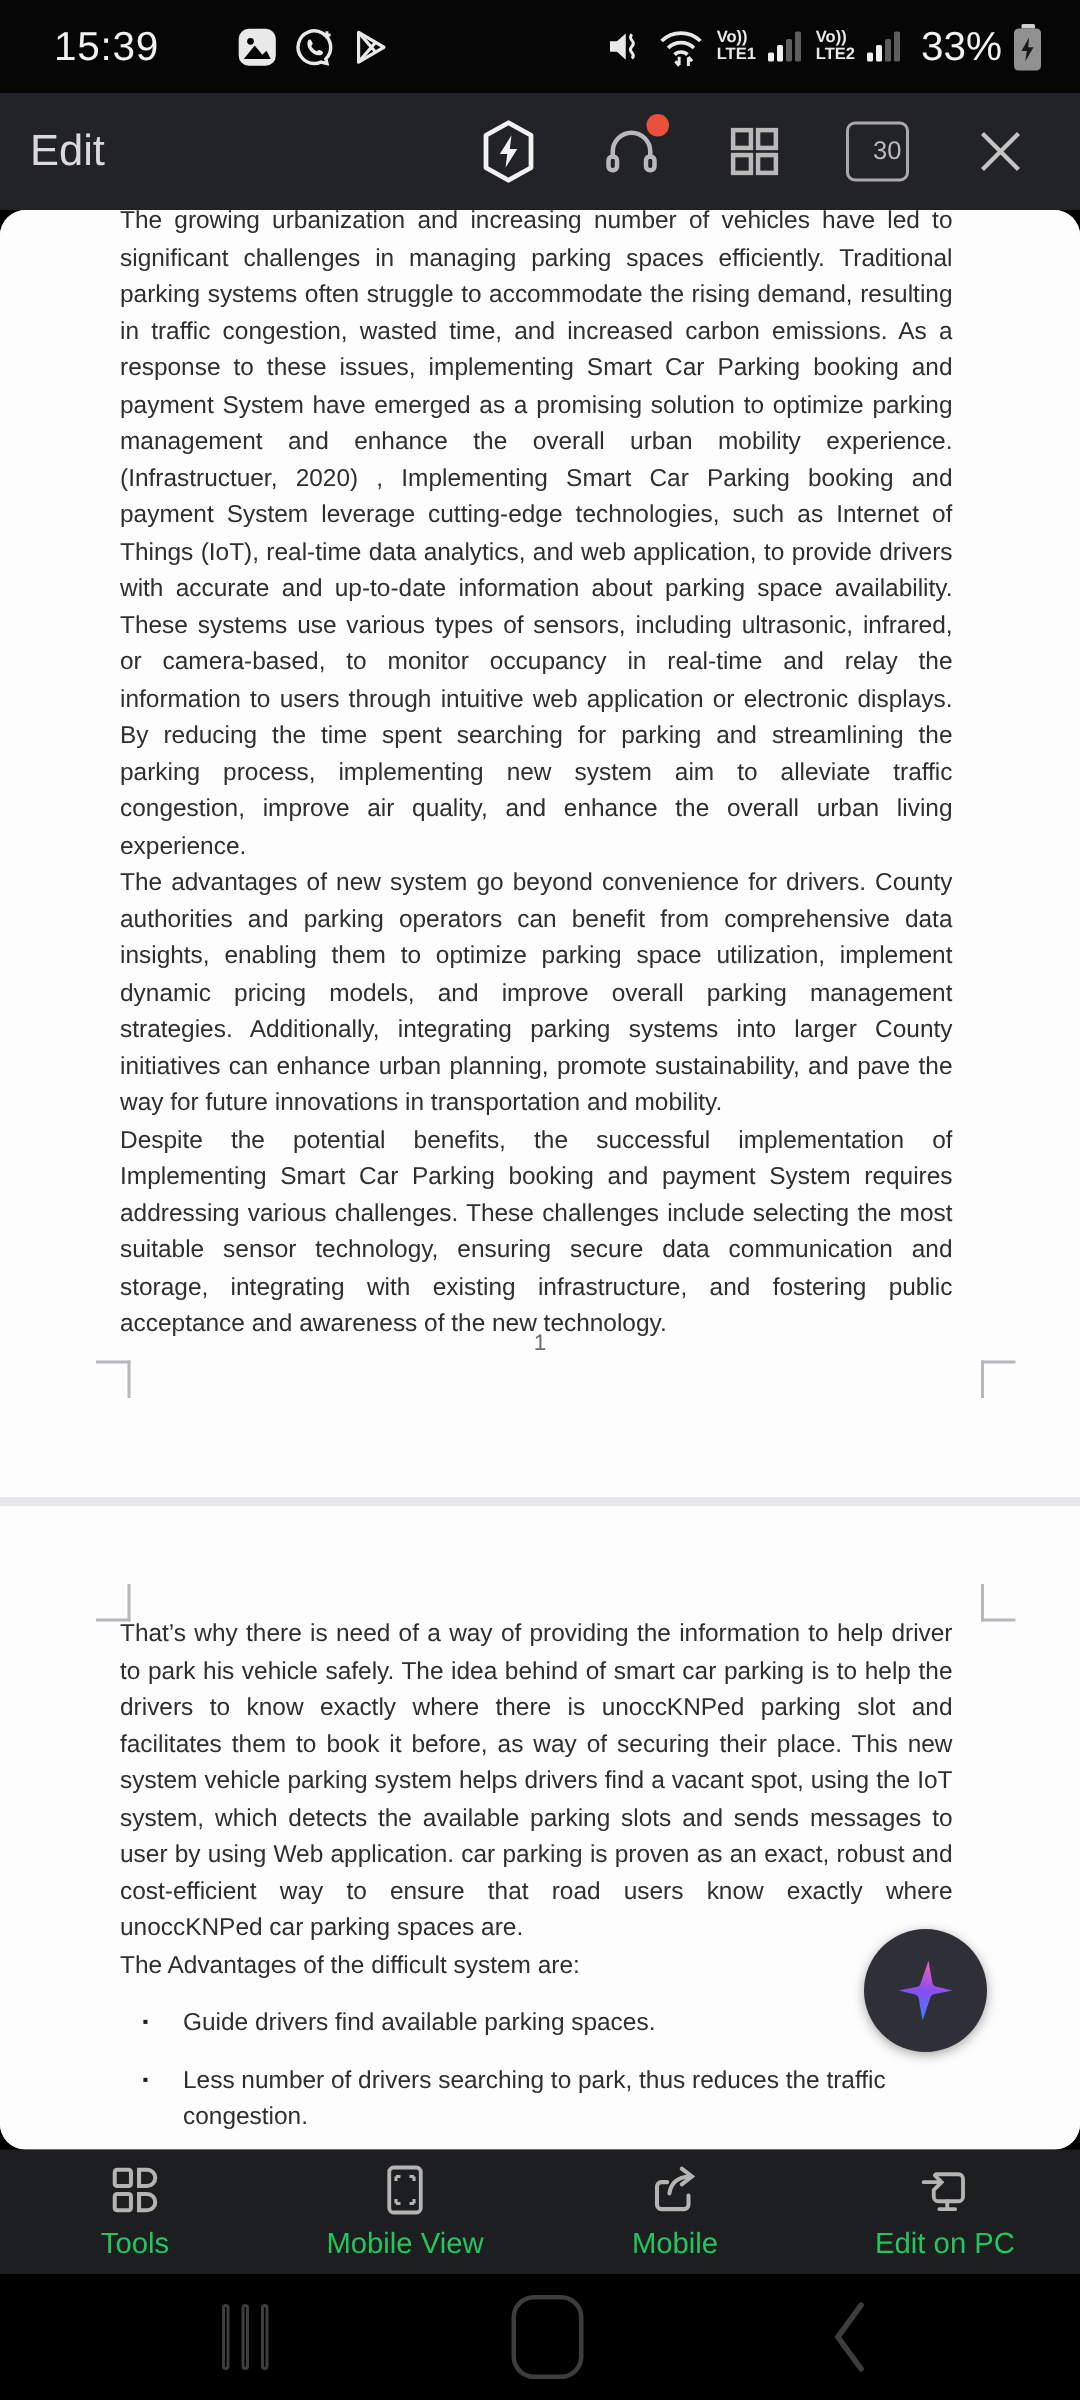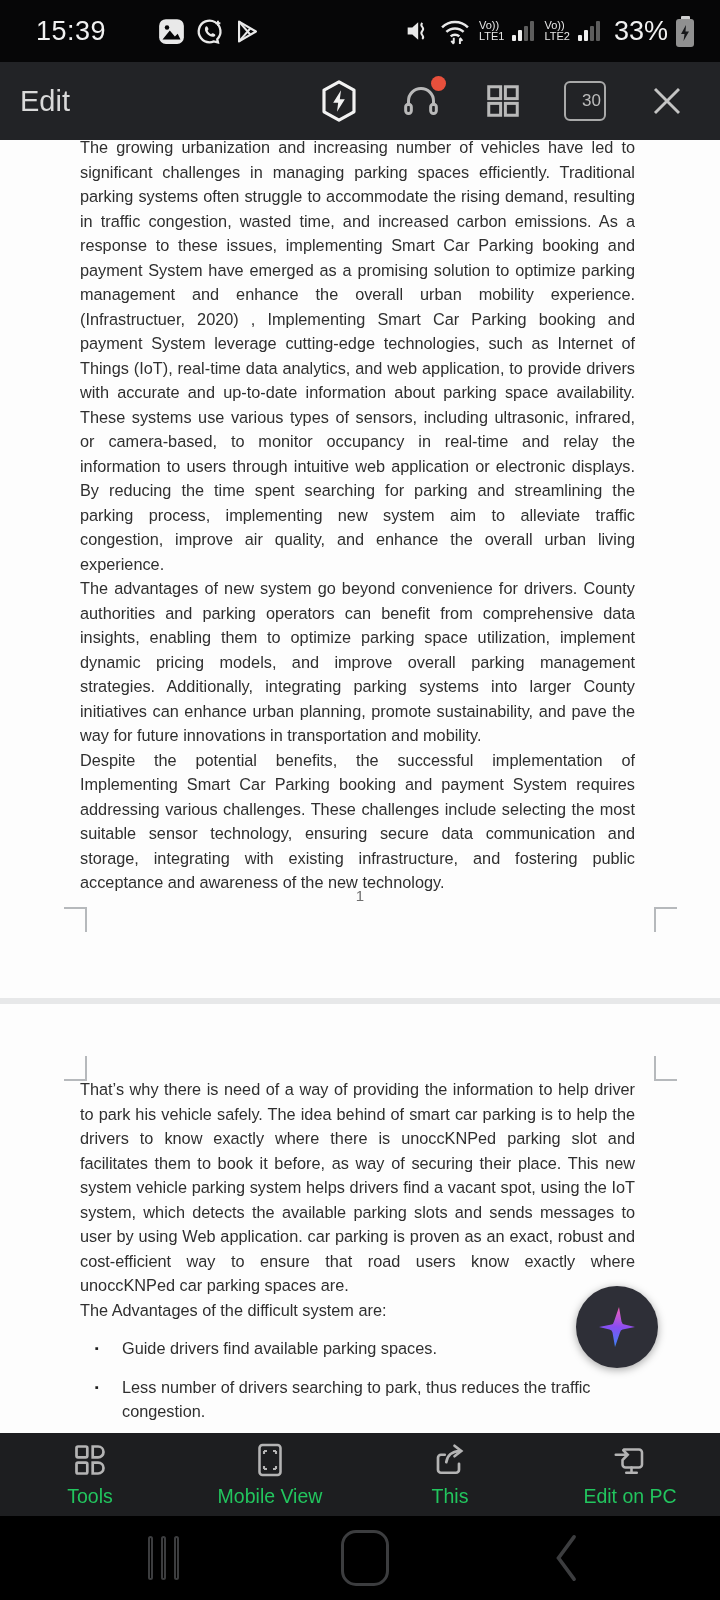--- a/index.html
+++ b/index.html
@@ -10,41 +10,41 @@
   }
   
   .status-bar{
     position:absolute;left:0;top:0;width:720px;height:62px;background:#060607;
     display:flex;align-items:center;color:#f1f1f1;gap:40px;
   }
   .sb-time{font-size:27px;margin-left:36px;letter-spacing:.5px;}
   .sb-left-icons{display:flex;align-items:center;gap:10px;margin-left:12px;}
   .sb-right{margin-left:auto;display:flex;align-items:center;gap:8px;margin-right:26px;}
   .sb-net{display:flex;flex-direction:column;align-items:flex-start;line-height:11px;}
-  .sb-net span{font-size:11px;color:#e8e8e8;font-weight:normal;letter-spacing:0;}
+  .sb-net span{font-size:11px;color:#e8e8e8;font-weight:bold;letter-spacing:0;}
   .sig{display:flex;align-items:flex-end;gap:2px;height:20px;margin-right:2px;}
   .sig i{display:block;width:4px;border-radius:1px;background:#efefef;}
   .sig i.dim{background:#5d5d5d;}
   .batt{display:flex;flex-direction:column;align-items:center;}
   .batt .cap{width:9px;height:3px;background:#cfcfcf;border-radius:1px 1px 0 0;}
   .batt .body{width:18px;height:28px;background:#909090;border-radius:3px;display:flex;align-items:center;justify-content:center;}
   .pct{font-size:27px;color:#f1f1f1;margin-left:4px;}
   
   .edit-bar{
     position:absolute;left:0;top:62px;width:720px;height:78px;background:#222326;
     display:flex;align-items:center;
   }
   .eb-title{color:#dadada;font-size:29px;margin-left:20px;}
   .eb-icons{margin-left:auto;display:flex;align-items:center;gap:40px;margin-right:32px;}
   .eb-btn{position:relative;width:42px;height:42px;display:flex;align-items:center;justify-content:center;}
   .red-dot{position:absolute;right:-4px;top:-4px;width:15px;height:15px;border-radius:50%;}
   .badge30{width:36px;height:36px;border:2.5px solid #a9a9a9;border-radius:6px;color:#bcbcbc;
     font-size:17px;display:flex;align-items:center;justify-content:center;padding-left:13px;}
   
-  .doc{position:absolute;left:0;top:140px;width:720px;height:1293px;background:#fdfdfd;overflow:hidden;}
+  .doc{position:absolute;left:0;top:140px;width:720px;height:1293px;background:#fdfdfd;overflow:hidden;border-radius:17px;}
   .page{position:relative;background:#fdfdfd;}
   .page1{height:863px;}
   .page-sep{height:6px;background:#e7e8e9;}
   .page2{height:430px;}
   .doctext{
     color:#2f2f2f;font-size:16.3px;line-height:24.5px;text-align:justify;
     margin:0 85px 0 80px;
   }
   .p1-wrap{margin-top:-5px;height:760px;overflow:hidden;}
   .doctext p{margin:0;}
@@ -272,21 +272,21 @@
     <span class="bb-label">Mobile View</span>
   </div>
   <div class="bb-item">
     <span>
       <svg width="36" height="36" viewBox="0 0 24 24" fill="none" stroke="#b4b4b4" stroke-width="1.8" stroke-linecap="round">
           <path d="M8.5 8.5 h-2.5 a2 2 0 0 0 -2 2 v8 a2 2 0 0 0 2 2 h10 a2 2 0 0 0 2 -2 v-4"></path>
           <path d="M9.5 13.5 q1 -7 9 -7.5"></path>
           <path d="M15 2.5 l4.5 3.5 l-4.5 3.5"></path>
         </svg>
     </span>
-    <span class="bb-label">This</span>
+    <span class="bb-label">Mobile</span>
   </div>
   <div class="bb-item">
     <span>
       <svg width="36" height="36" viewBox="0 0 24 24" fill="none" stroke="#b4b4b4" stroke-width="1.7" stroke-linecap="round">
           <path d="M8 5 h10 a2 2 0 0 1 2 2 v8 a2 2 0 0 1 -2 2 h-9 a2 2 0 0 1 -2 -2 v-3"></path>
           <path d="M2.5 8.5 h8 m-3 -3 l3 3 l-3 3"></path>
           <path d="M13 17 v3 M9.5 20.5 h7"></path>
         </svg>
     </span>
     <span class="bb-label">Edit on PC</span>

